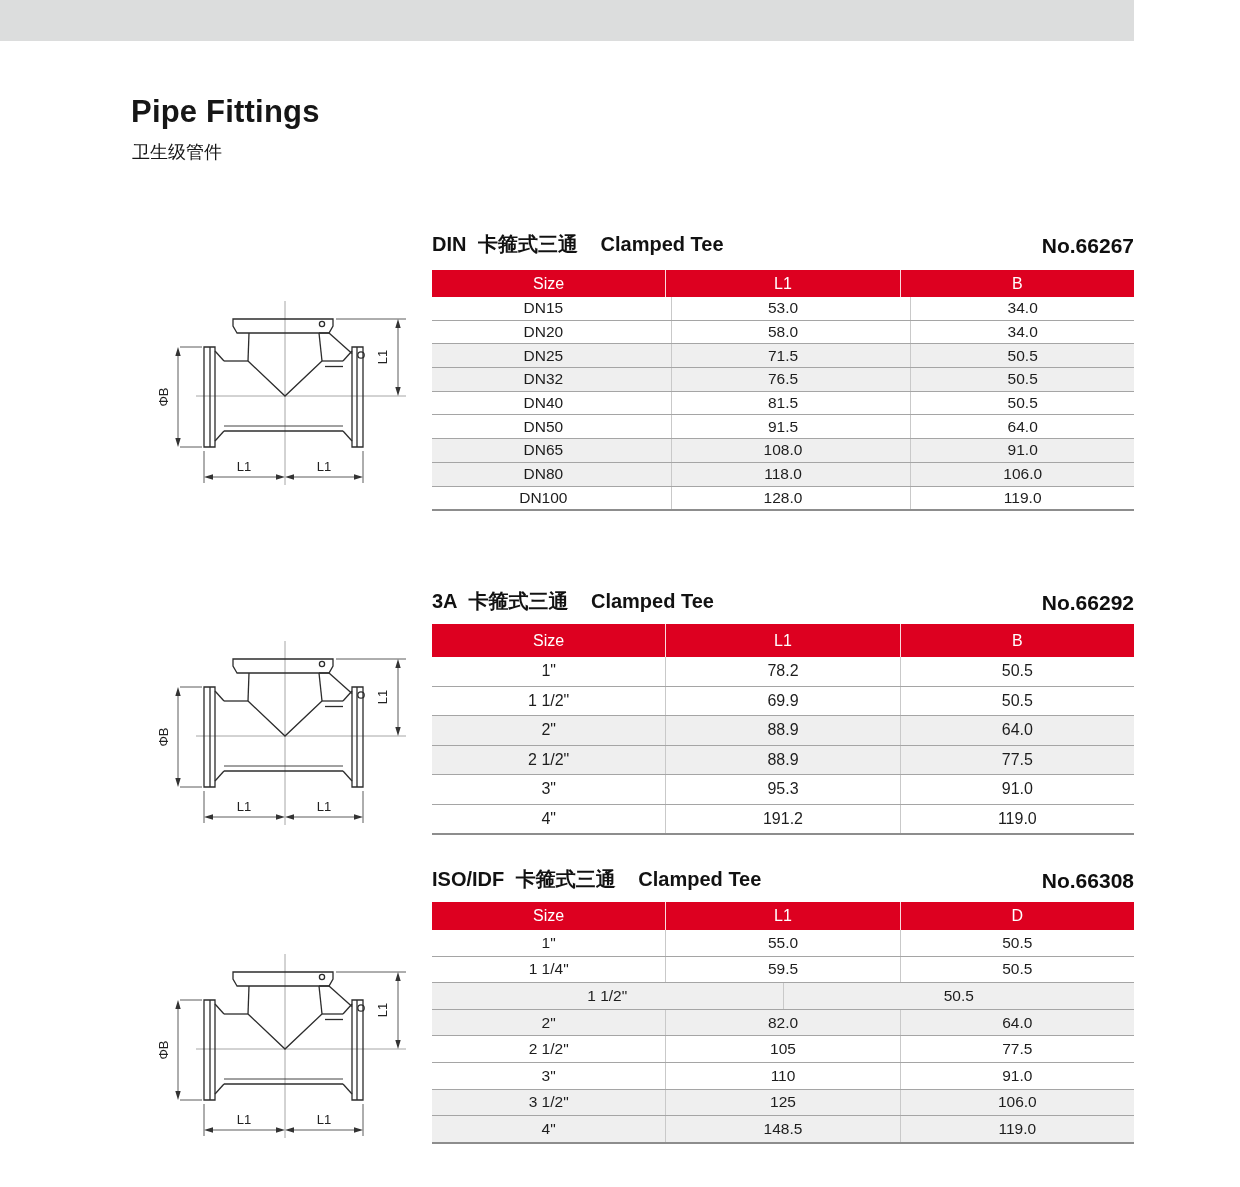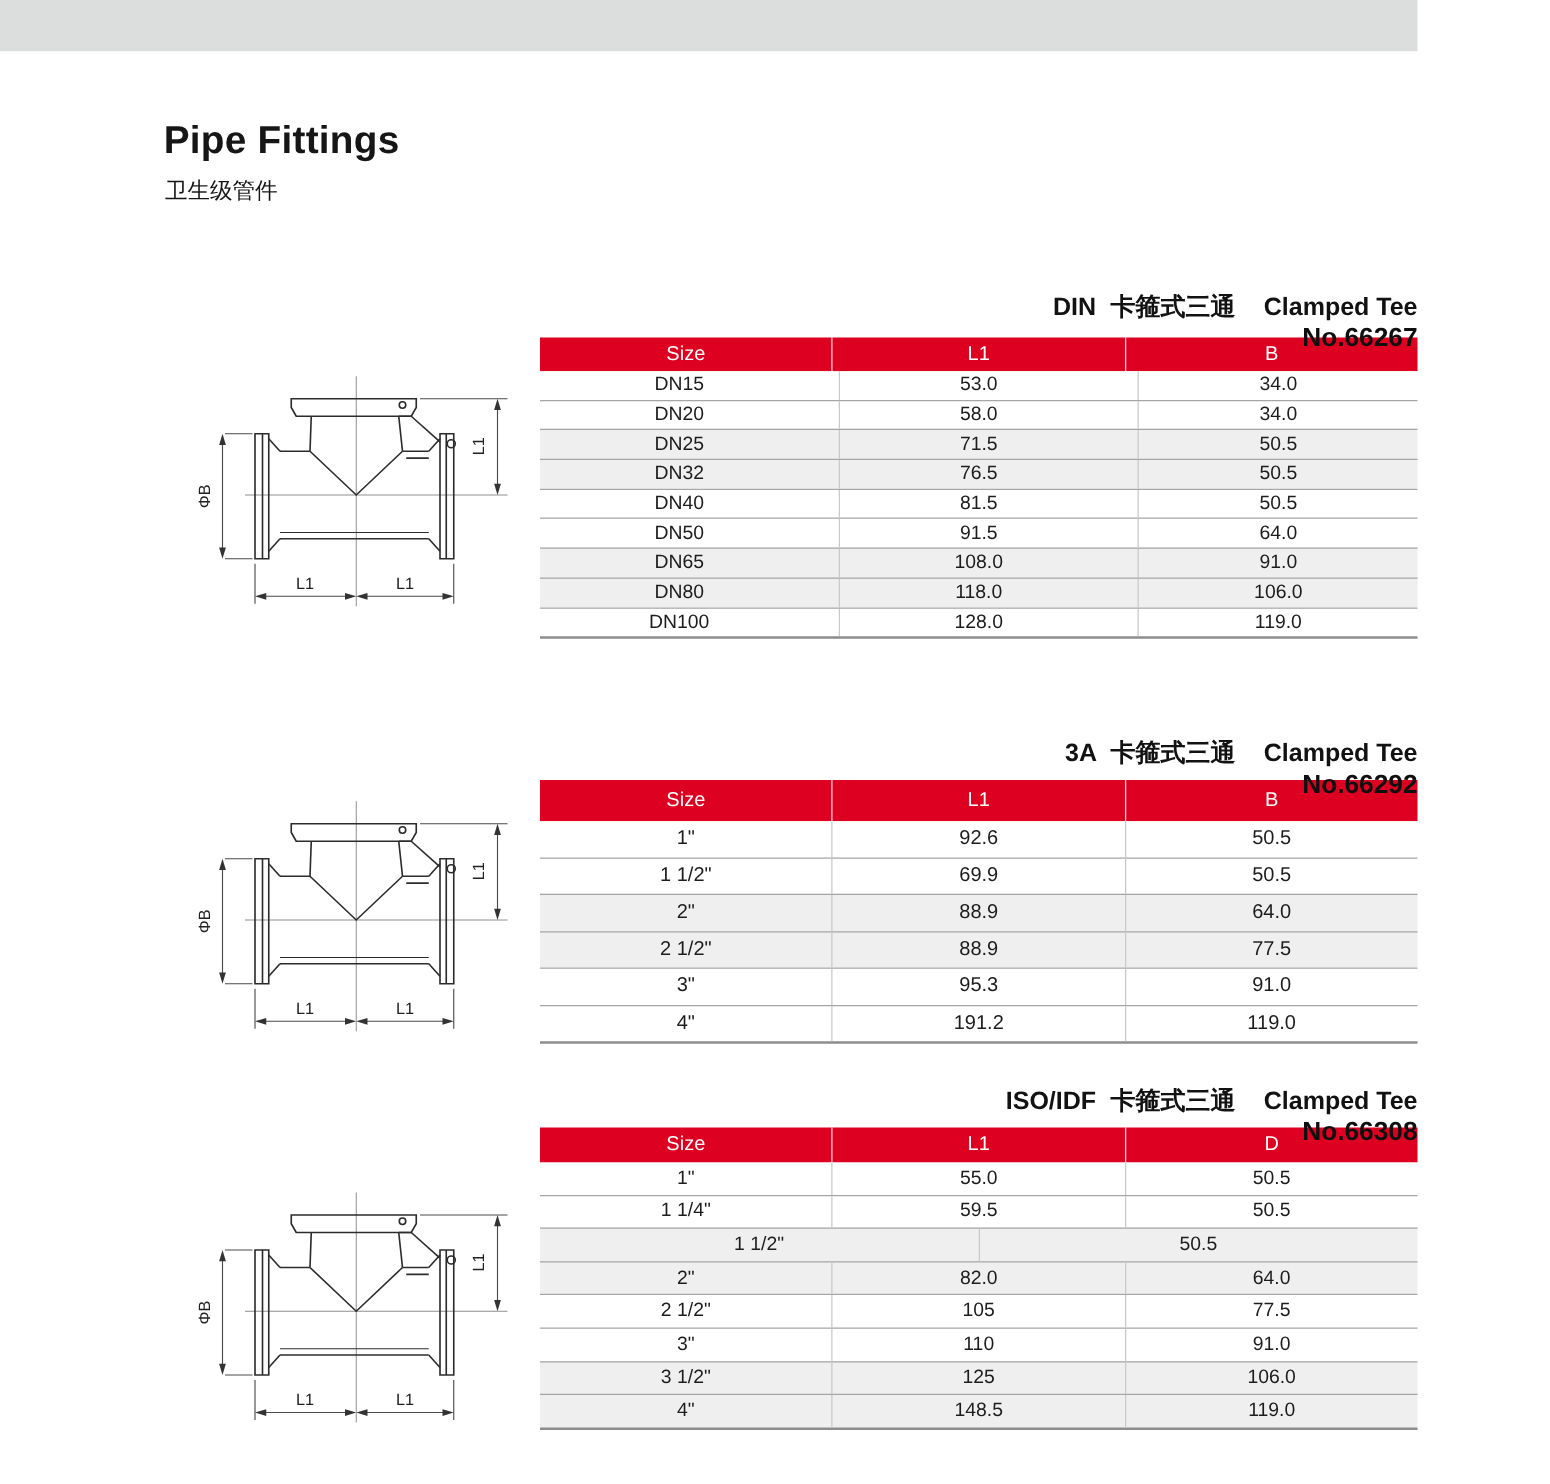--- a/index.html
+++ b/index.html
@@ -16,21 +16,21 @@
   }
   .top-band{position:absolute;left:0;top:0;width:1134px;height:41px;background:var(--band);}
   .page-title{position:absolute;left:131px;top:94px;font-size:31px;font-weight:700;color:#161616;letter-spacing:0.2px;}
   .page-subtitle{position:absolute;left:132px;top:140px;font-size:18px;color:#161616;}
 
   .section{position:absolute;left:432px;width:702px;}
   #sec1{top:232px}
   #sec2{top:589px}
   #sec3{top:867px}
 
-  .sec-head{display:flex;justify-content:space-between;align-items:flex-end;height:26px;flex-direction:column;}
+  .sec-head{display:flex;justify-content:space-between;align-items:flex-end;height:26px;}
   .sec-title{font-size:20px;color:#121212;font-weight:600;white-space:nowrap;}
   .sec-title .cn{margin-left:6px;}
   .sec-title .en{margin-left:17px;}
   .sec-num{font-size:21px;font-weight:700;color:#0f0f0f;}
 
   .thead{display:flex;background:var(--accent);}
   .s1 .thead{height:27px;margin-top:12px;}
   .s2 .thead{height:33px;margin-top:9px;}
   .s3 .thead{height:28px;margin-top:9px;}
   .thead .hcell{flex:1 1 33.333%;display:flex;align-items:center;justify-content:center;
@@ -222,21 +222,21 @@
       <div class="sec-num">No.66292</div>
     </div>
     <div class="thead">
       <div class="hcell">Size</div>
       <div class="hcell">L1</div>
       <div class="hcell">B</div>
     </div>
     <div class="tbody">
         <div class="trow">
           <div class="tcell">1"</div>
-          <div class="tcell">92.6</div>
+          <div class="tcell">78.2</div>
           <div class="tcell">50.5</div>
         </div>
         <div class="trow">
           <div class="tcell">1 1/2"</div>
           <div class="tcell">69.9</div>
           <div class="tcell">50.5</div>
         </div>
         <div class="trow shaded">
           <div class="tcell">2"</div>
           <div class="tcell">88.9</div>

